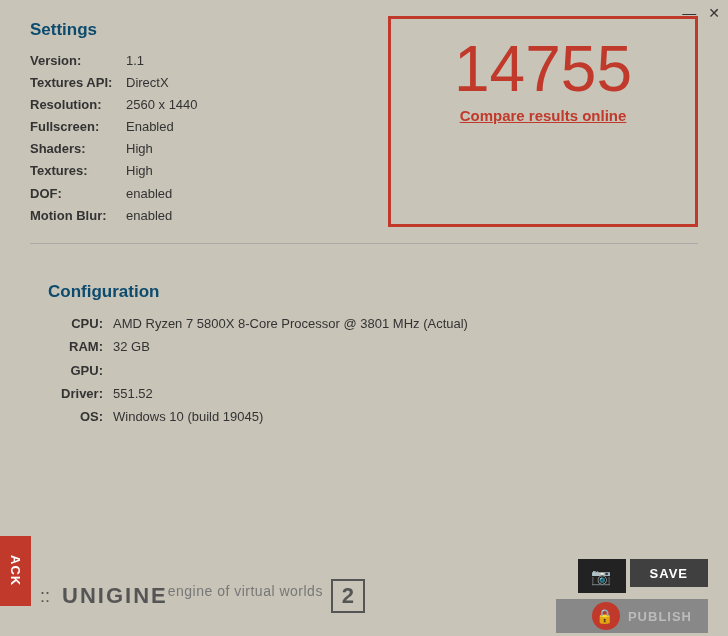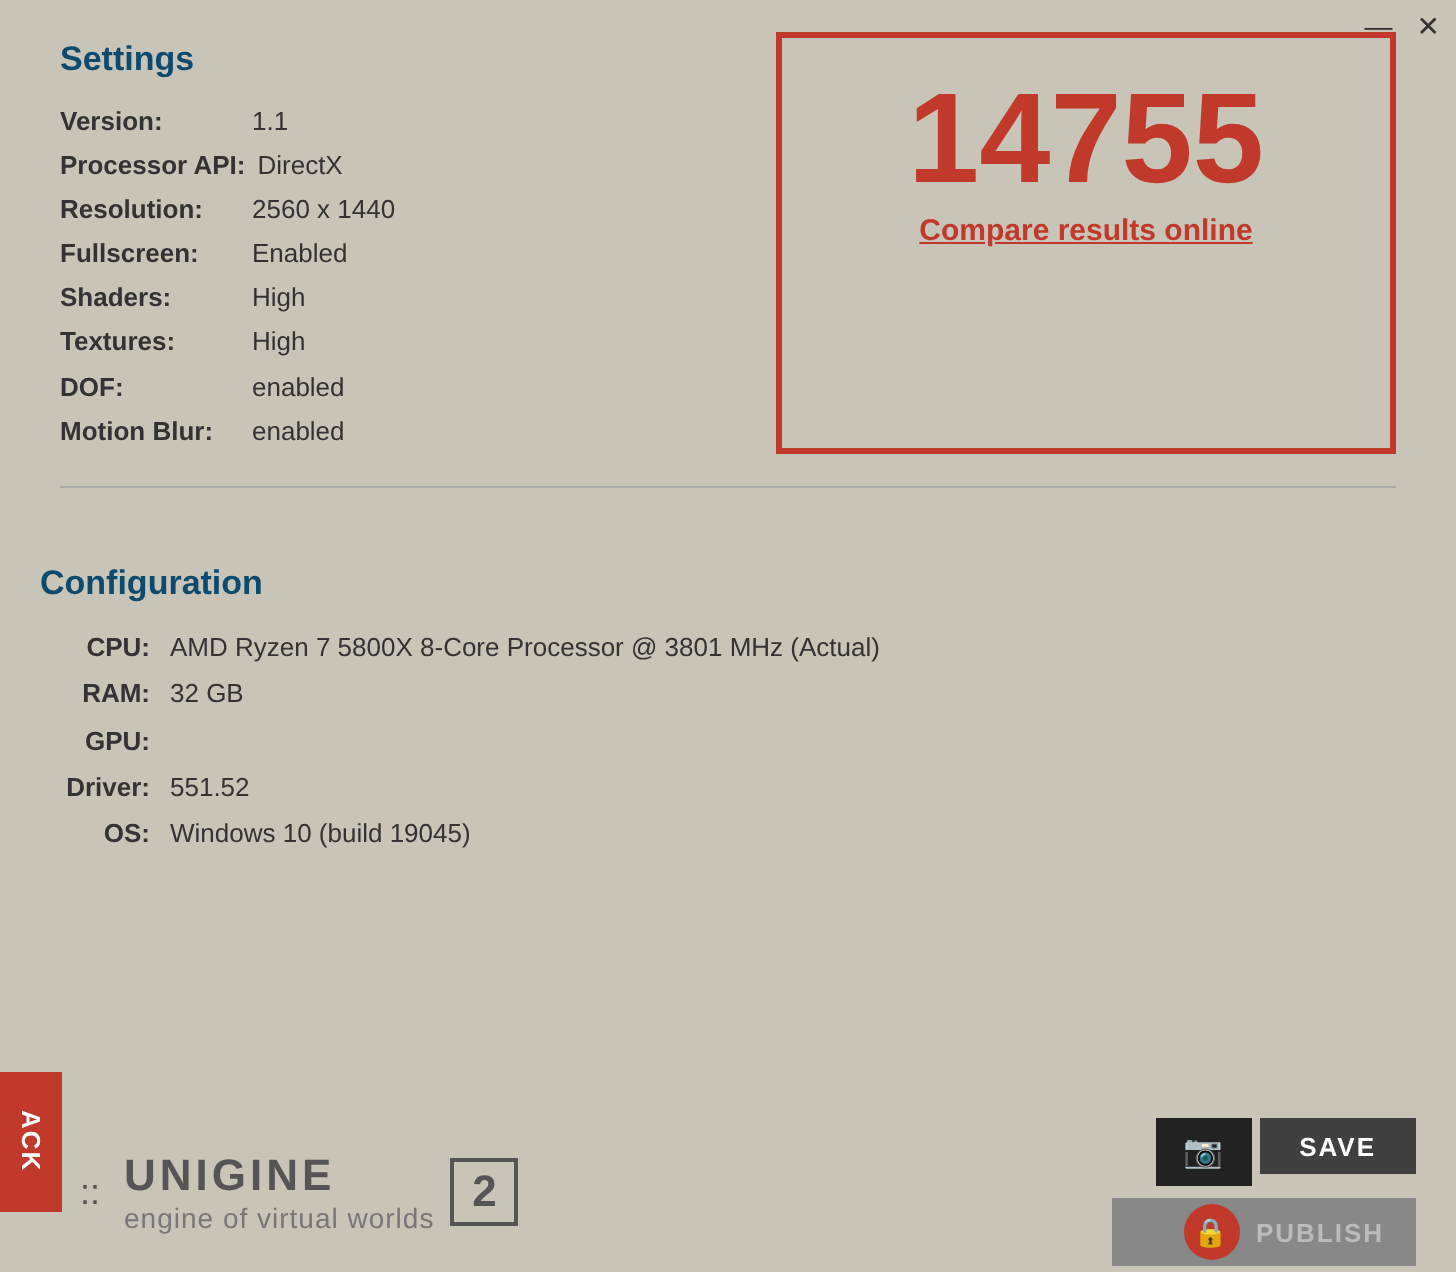--- a/index.html
+++ b/index.html
@@ -85,21 +85,21 @@
       padding: 18px 20px;
       text-align: center;
       width: 310px;
       flex-shrink: 0;
       background: #c8c4b8;
       margin-top: -4px;
     }
 
     .score-number {
       font-size: 64px;
-      font-weight: bold;
+      font-weight: normal;
       color: #c0392b;
       line-height: 1;
       margin-bottom: 6px;
     }
 
     .compare-link {
       color: #c0392b;
       text-decoration: underline;
       font-size: 15px;
       font-weight: bold;
@@ -112,21 +112,21 @@
       font-size: 12.5px;
       color: #333;
       line-height: 1.8;
     }
 
     .fps-stats span.bold {
       font-weight: bold;
     }
 
     .config-section {
-      padding: 20px 30px 0 20px;
+      padding: 20px 30px 0 48px;
       margin-top: 18px;
     }
 
     .config-table {
       font-size: 13px;
       color: #333;
       line-height: 1.8;
     }
 
     .config-row {
@@ -176,21 +176,21 @@
 
     .logo-area {
       display: flex;
       align-items: center;
       gap: 8px;
       margin-left: 30px;
     }
 
     .logo-text {
       display: flex;
-      flex-direction: column;
+      flex-direction: row;
     }
 
     .logo-name {
       font-size: 22px;
       font-weight: bold;
       color: #555;
       letter-spacing: 2px;
     }
 
     .logo-sub {
@@ -305,21 +305,21 @@
 
     <div class="settings-section">
       <div class="section-heading">Settings</div>
       <div class="settings-table">
 
         <div class="settings-row">
           <span class="settings-label">Version:</span>
           <span class="settings-value">1.1</span>
         </div>
         <div class="settings-row">
-          <span class="settings-label">Processor API:</span>
+          <span class="settings-label">Textures API:</span>
           <span class="settings-value">DirectX</span>
         </div>
         <div class="settings-row">
           <span class="settings-label">Resolution:</span>
           <span class="settings-value">2560 x 1440</span>
         </div>
         <div class="settings-row">
           <span class="settings-label">Fullscreen:</span>
           <span class="settings-value">Enabled</span>
         </div>

